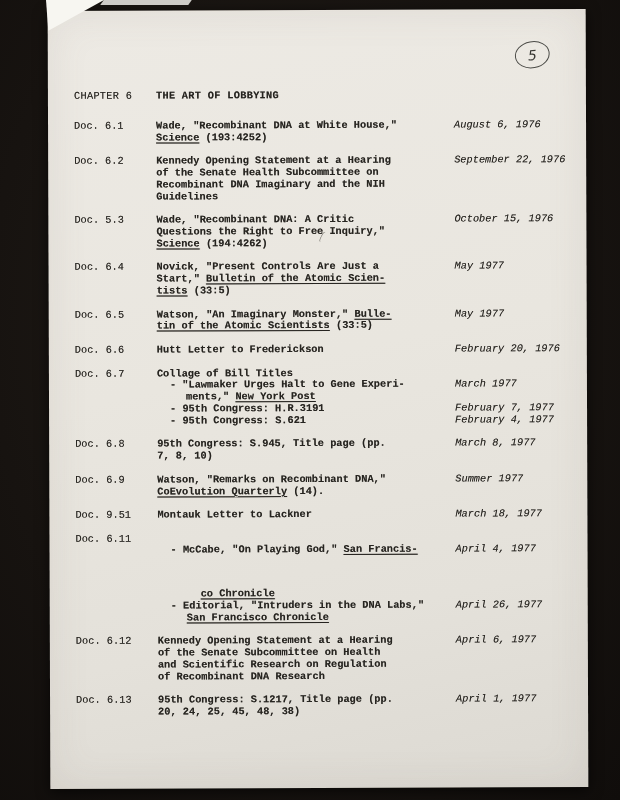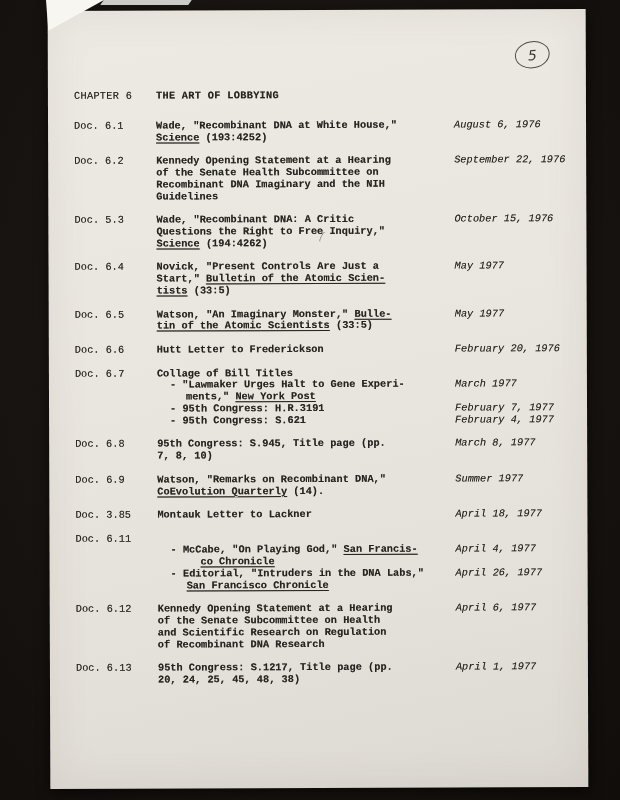--- a/index.html
+++ b/index.html
@@ -57,21 +57,21 @@
     text-shadow: 0 0 0.4px rgba(45,42,36,0.55);
   }
 
   .row { display:flex; align-items:baseline; }
   .doc-cell  { flex:0 0 82px;  white-space:nowrap; }
   .body-cell { flex:0 0 298px; white-space:pre-wrap;font-weight:bold; }
   .date-cell { flex:1; white-space:nowrap;font-style:italic; }
 
   .ind1 { padding-left:13px; }
   .ind2 { padding-left:29px; }
-  .ind3 { padding-left:43px; }
+  .ind3 { padding-left:43px;margin-top:32px; }
 
   .u { text-decoration:underline; text-underline-offset:2px; text-decoration-thickness:1px; }
 
   .header-row { margin-bottom:18px; letter-spacing:0.3px; }
   .entry { margin-bottom:11.8px; }
 </style>
 </head>
 <body>
 
 <div class="stage">
@@ -226,23 +226,23 @@
               <span class="date-cell">Summer 1977</span>
             </div>
             <div class="row">
               <span class="doc-cell"></span>
               <span class="body-cell"><span class="u">CoEvolution Quarterly</span><span> (14).</span></span>
               <span class="date-cell"></span>
             </div>
           </div>
           <div class="entry">
             <div class="row">
-              <span class="doc-cell">Doc. 3.85</span>
+              <span class="doc-cell">Doc. 9.51</span>
               <span class="body-cell"><span>Montauk Letter to Lackner</span></span>
-              <span class="date-cell">April 18, 1977</span>
+              <span class="date-cell">March 18, 1977</span>
             </div>
           </div>
           <div class="entry">
             <div class="row">
               <span class="doc-cell">Doc. 6.11</span>
               <span class="date-cell"></span>
             </div>
             <div class="row">
               <span class="doc-cell"></span>
               <span class="body-cell ind1"><span>- McCabe, "On Playing God," </span><span class="u">San Francis-</span></span>

